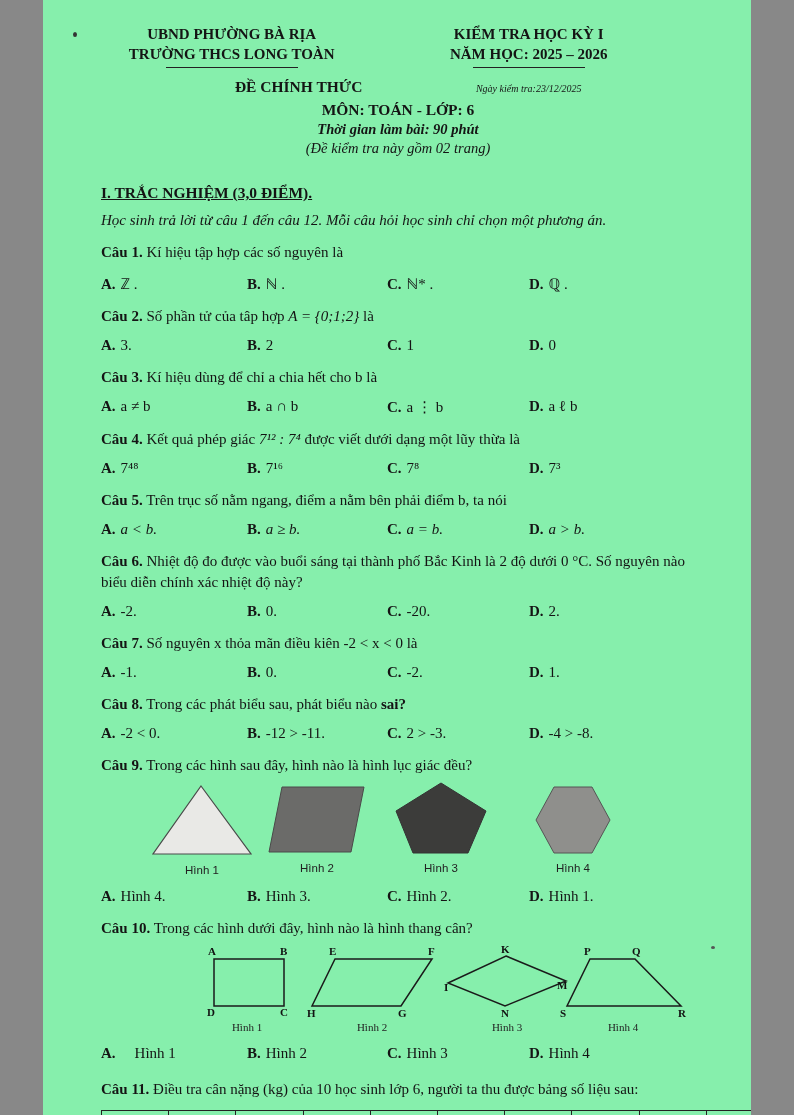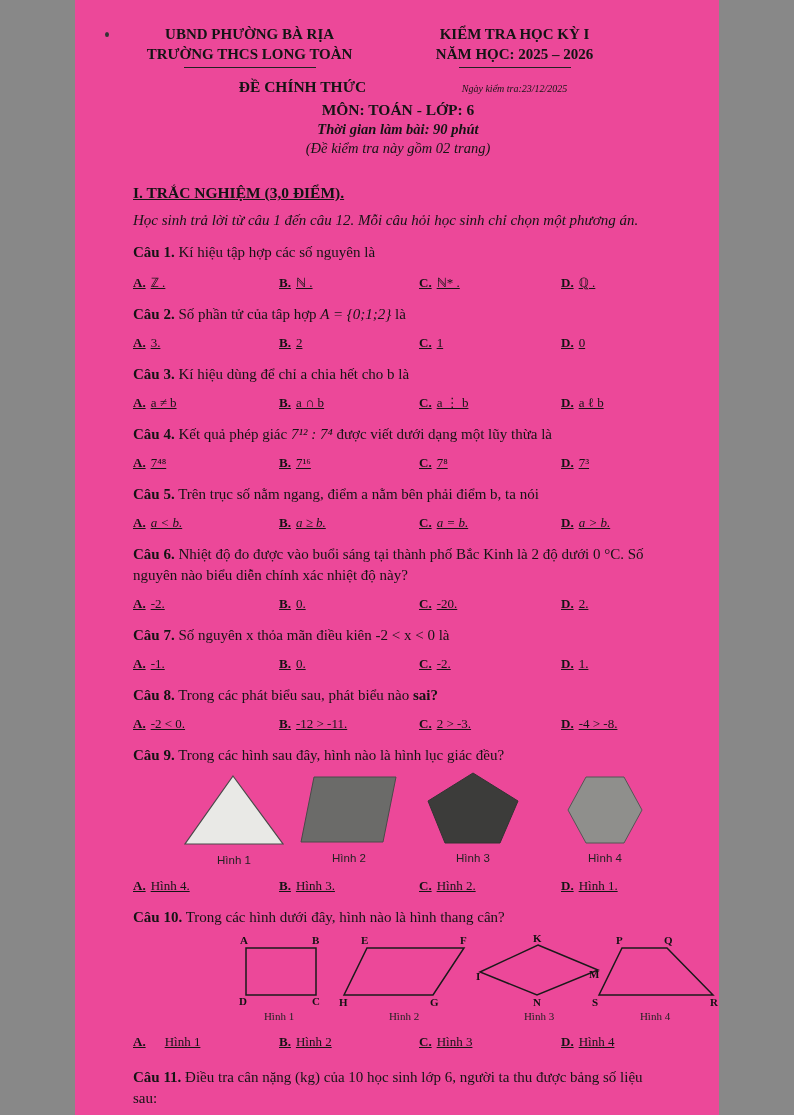--- a/index.html
+++ b/index.html
@@ -1,18 +1,18 @@
 <!DOCTYPE html>
 <html><head>
 <meta charset="utf-8">
 <style>
   html,body{margin:0;padding:0;}
   body{background:#888;}
   .page{
-    width:644px;height:1115px;background:#ec4899;position:relative;
+    width:708px;height:1115px;background:#86efac;position:relative;
     font-family:"Liberation Serif",serif;color:#141414;overflow:hidden;
     margin:0 auto;box-sizing:border-box;padding:24px 56px 0 58px;
   }
   .scan-dot{position:absolute;left:30px;top:32px;width:4px;height:5px;background:#333;border-radius:50%;}
   .scan-dot2{position:absolute;left:668px;top:946px;width:4px;height:3px;background:#555;border-radius:50%;}
   
   .hdr{display:flex;}
   .hdr-left{width:44%;text-align:center;}
   .hdr-right{width:56%;text-align:center;}
   .hline{display:block;font-weight:bold;font-size:15px;line-height:20px;}
@@ -27,21 +27,21 @@
   .duration{font-weight:bold;font-style:italic;font-size:14.5px;margin-top:2px;}
   .pagesnote{font-style:italic;font-size:14.5px;margin-top:2px;}
   
   .sec-title{font-weight:bold;font-size:15.5px;margin-top:27px;text-decoration:underline;}
   .sec-instr{font-style:italic;font-size:15px;margin-top:10px;}
   
   .q{margin-top:13px;font-size:15px;line-height:21px;}
   .qlabel{font-weight:bold;}
   .qmath{font-style:italic;}
   .qbold{font-weight:bold;}
-  .opts{display:grid;grid-template-columns:146px 140px 142px 1fr;margin-top:10px;font-size:13px;text-decoration:underline;}
+  .opts{display:grid;grid-template-columns:146px 140px 142px 1fr;margin-top:10px;font-size:15px;}
   .opt b{margin-right:5px;}
   .opts.italic-opts .opt span{font-style:italic;}
   .opts.gapA .opt:first-child b{margin-right:19px;}
   
   .figrow9{position:relative;height:96px;margin-top:6px;}
   .fig9{position:absolute;text-align:center;}
   .fig9 .flabel{font-family:"Liberation Sans",sans-serif;font-size:11.5px;margin-top:4px;color:#222;}
   .figrow10{position:relative;height:92px;margin-top:4px;}
   .fig10{position:absolute;text-align:center;}
   .fig10 .flabel{font-size:11px;color:#222;margin-top:0px;}

